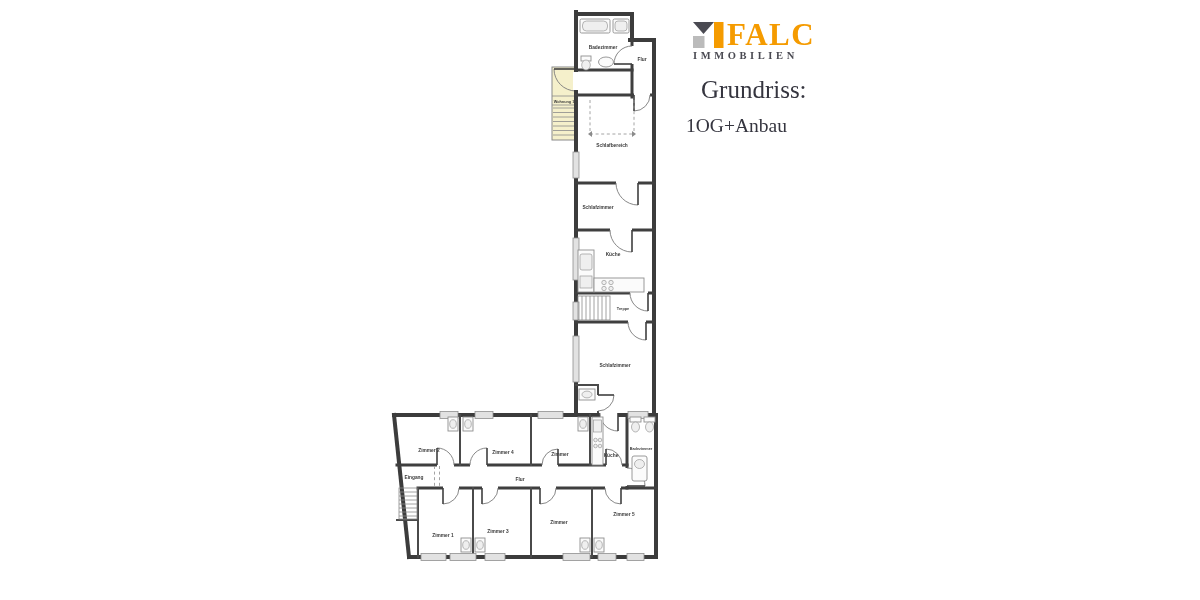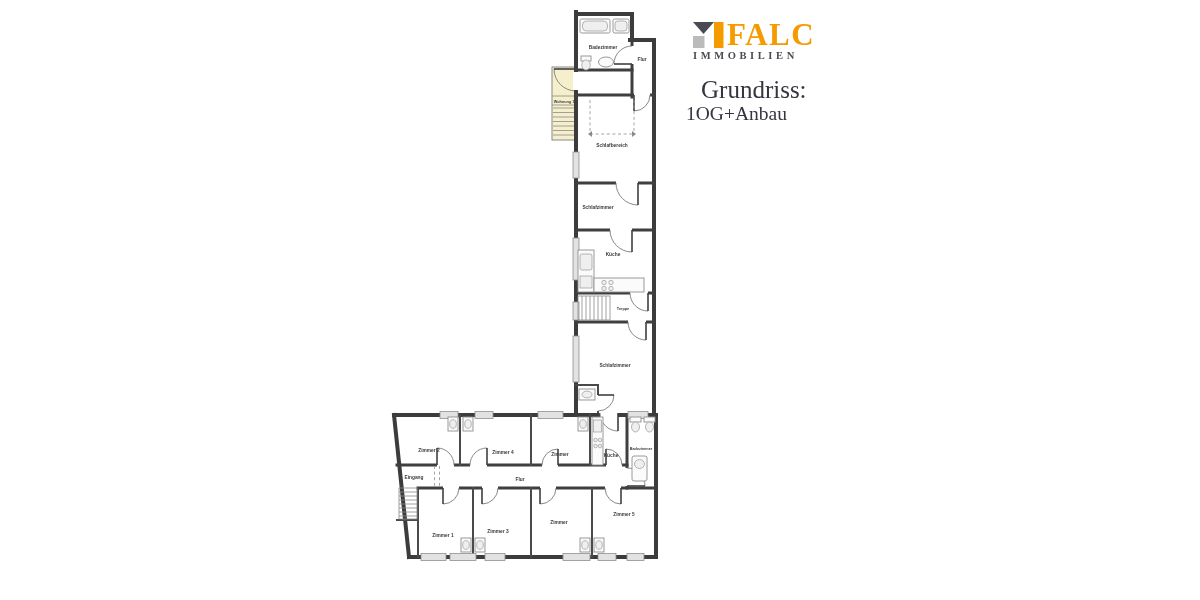--- a/index.html
+++ b/index.html
@@ -275,15 +275,15 @@
   </svg>
 
   <svg width="40" height="34" viewBox="0 0 40 34" style="left:691px;top:21px;">
     <polygon points="2,1 23,1 12.5,13" fill="#4A4A52"></polygon>
     <rect x="23" y="1" width="9.5" height="26" fill="#F59B00"></rect>
     <rect x="2" y="15" width="11.5" height="12" fill="#BBBBBB"></rect>
   </svg>
   <div class="brand-abs" id="falc-text" style="color: rgb(245, 155, 0);">FALC</div>
   <div class="brand-abs" id="immo-text" style="color: rgb(74, 74, 82);">IMMOBILIEN</div>
   <div class="brand-abs" id="title-1" style="color: rgb(53, 53, 63);">Grundriss:</div>
-  <div class="brand-abs" id="title-2" style="color: rgb(53, 53, 63);">1OG+Anbau</div>
+  <div class="brand-abs" id="title-2" style="color: rgb(53, 53, 63); margin-top: 12px;">1OG+Anbau</div>
 
 </div>
 
 </body></html>

